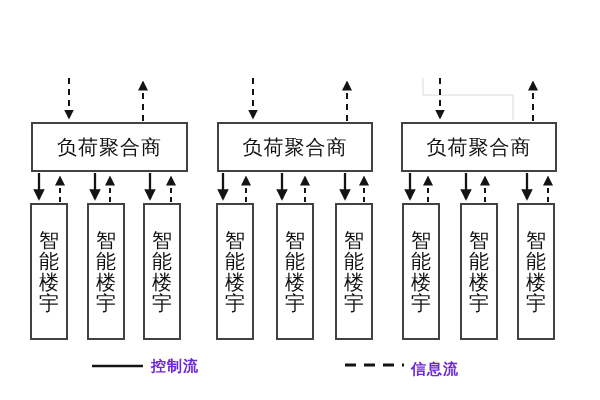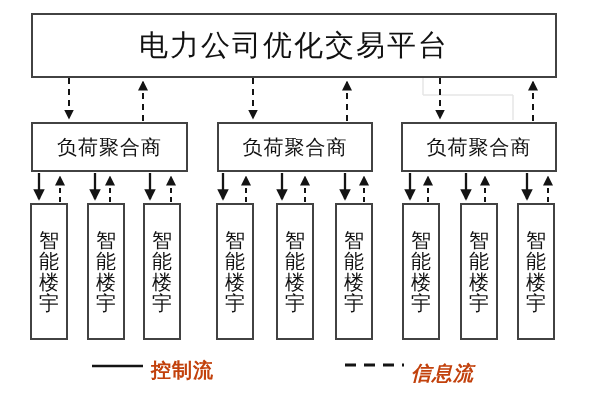--- a/index.html
+++ b/index.html
@@ -50,35 +50,32 @@
   svg.links {
     position: absolute;
     left: 0; top: 0;
     width: 600px; height: 400px;
     pointer-events: none;
   }
   .legend-label {
     position: absolute;
     font-family: "Liberation Sans", "DejaVu Sans", sans-serif;
     font-weight: 700;
-    font-size: 20px;
-    color: #c2410c;
+    font-size: 15px;
+    color: #6d28d9;
     letter-spacing: 1px;
   }
   .legend-control-label { left: 151px; top: 357px; }
-  .legend-info-label    { left: 411px; top: 360px; font-style: italic; }
+  .legend-info-label    { left: 411px; top: 360px; }
 </style>
 </head>
 <body>
 
 <div class="canvas">
 
-  <div class="box platform">
-    <span>电力公司优化交易平台</span>
-  </div>
 
   <div class="box aggregator agg-0">
     <span>负荷聚合商</span>
   </div>
   <div class="box aggregator agg-1">
     <span>负荷聚合商</span>
   </div>
   <div class="box aggregator agg-2">
     <span>负荷聚合商</span>
   </div>

